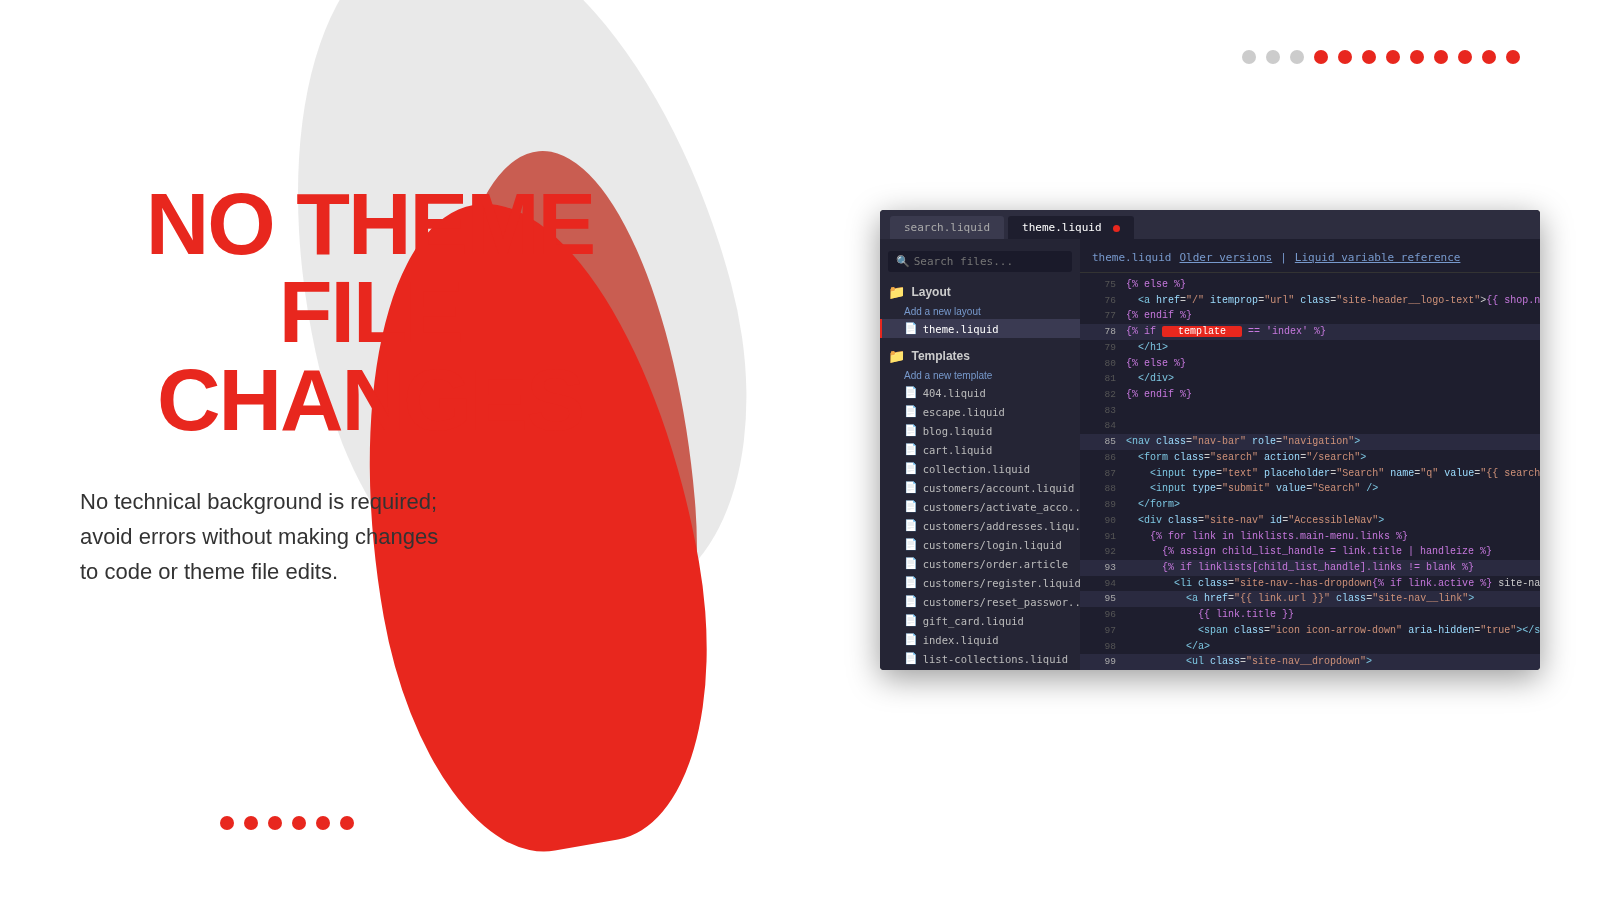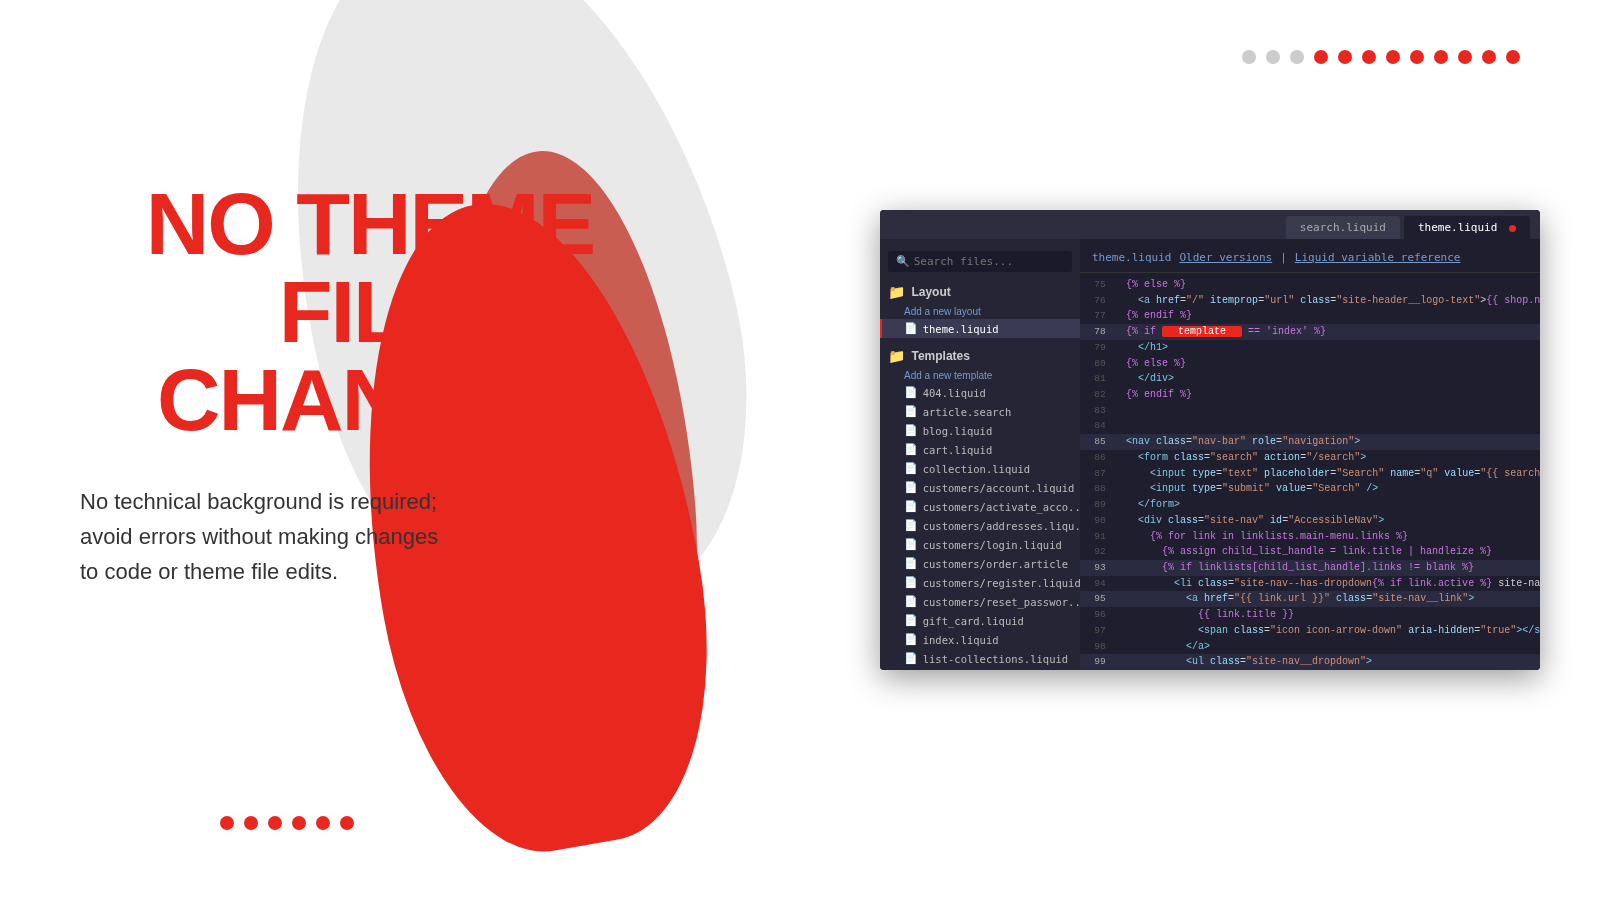--- a/index.html
+++ b/index.html
@@ -118,21 +118,20 @@
     }
 
     
     .tabs-bar {
       background: #2d2d3f;
       padding: 6px 10px 0 10px;
       display: flex;
       align-items: flex-end;
       gap: 4px;
       flex-shrink: 0;
-      justify-content: flex-end;
     }
     .tab {
       padding: 5px 14px;
       font-size: 11px;
       color: #aaa;
       background: #3a3a4e;
       border-radius: 3px 3px 0 0;
       cursor: pointer;
       font-family: monospace;
     }
@@ -257,21 +256,21 @@
     .code-line {
       display: flex;
       font-family: 'Courier New', monospace;
       font-size: 10px;
       line-height: 1.55;
       padding: 0 4px;
     }
     .code-line.highlighted { background: #2a2a40; }
     .line-num {
       width: 32px;
-      text-align: center;
+      text-align: right;
       color: #555;
       margin-right: 10px;
       flex-shrink: 0;
       font-size: 9.5px;
       padding-top: 1px;
     }
     .line-num.active-num { color: #aaa; }
     .code-content {
       color: #ccc;
       white-space: pre;
@@ -364,21 +363,21 @@
           <span class="folder-icon">📁</span>
           <span>Templates</span>
         </div>
         <a class="sidebar-add-link">Add a new template</a>
         <div class="sidebar-file">
             <span class="file-icon">📄</span>
             <span>404.liquid</span>
           </div>
         <div class="sidebar-file">
             <span class="file-icon">📄</span>
-            <span>article.search</span>
+            <span>escape.liquid</span>
           </div>
         <div class="sidebar-file">
             <span class="file-icon">📄</span>
             <span>blog.liquid</span>
           </div>
         <div class="sidebar-file">
             <span class="file-icon">📄</span>
             <span>cart.liquid</span>
           </div>
         <div class="sidebar-file">

